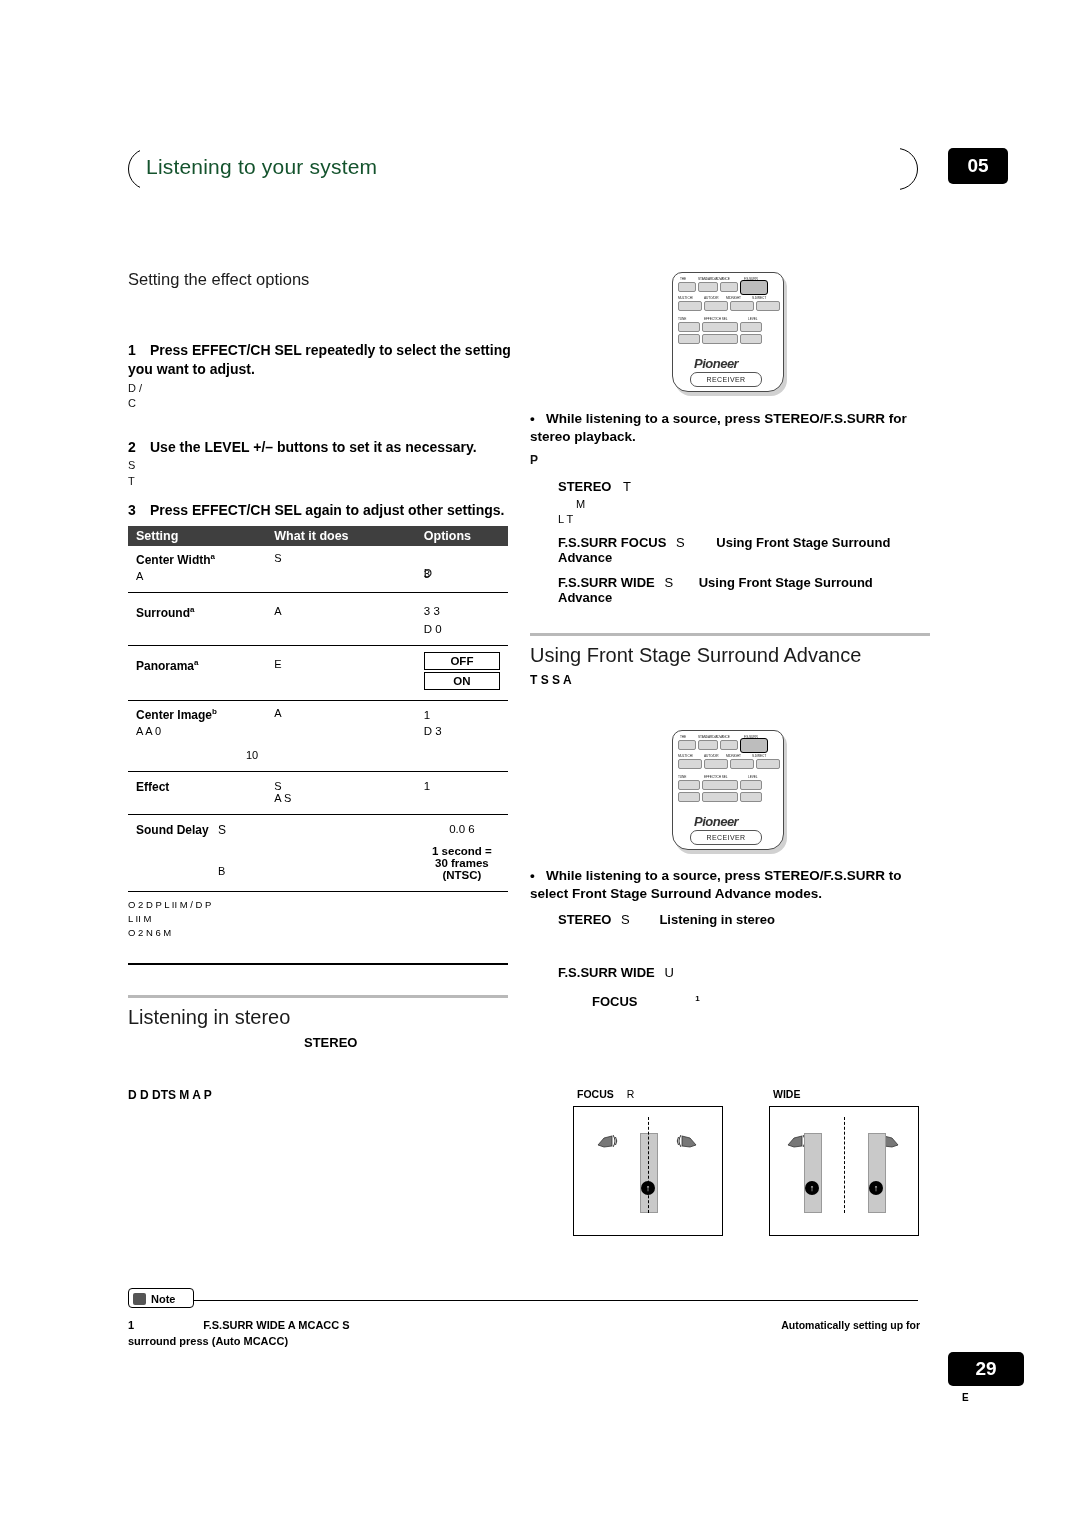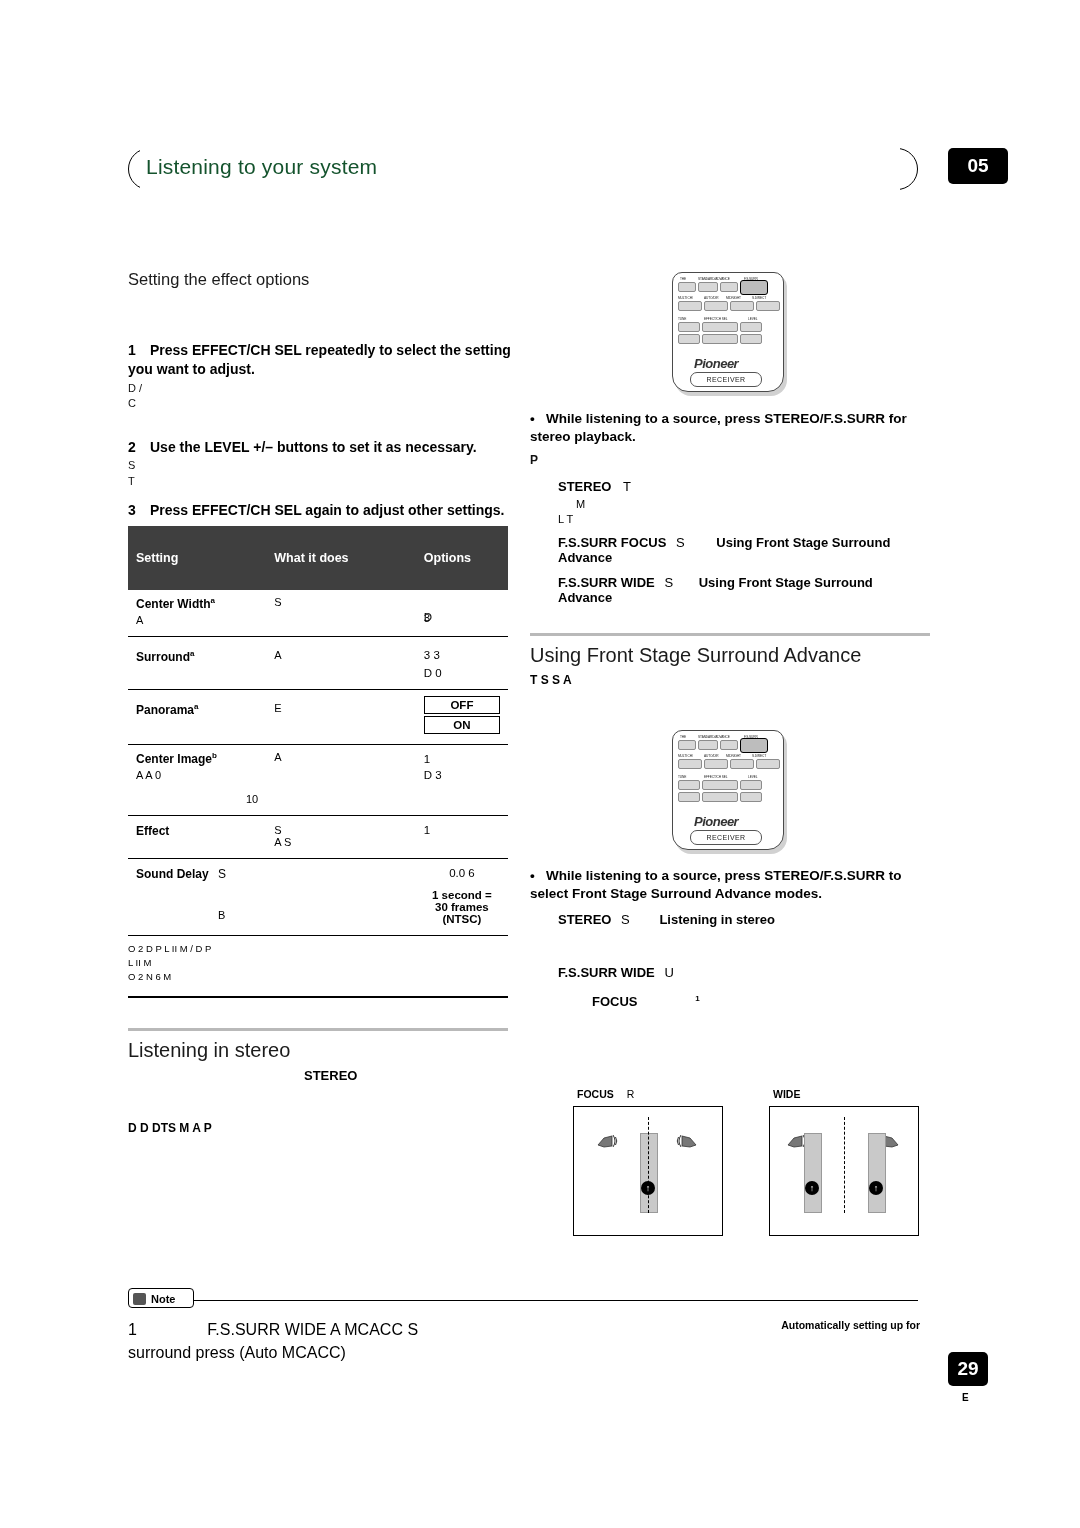--- a/index.html
+++ b/index.html
@@ -130,21 +130,21 @@
     width: 380px;
     margin-top: 6px;
     font-size: 11.5px;
   }
   table.settings thead th {
     background: #3f3f3f;
     color: #ffffff;
     text-align: left;
     font-size: 12.5px;
     font-weight: bold;
-    padding: 22px 8px;
+    padding: 0 8px;
     height: 20px;
   }
   table.settings td {
     vertical-align: top;
     padding: 6px 8px 10px 8px;
     border-bottom: 1px solid #000;
   }
   table.settings td.c1 { width: 78px; font-weight: bold; font-size: 12px;}
   table.settings td.c2 { width: 190px; font-size: 11px; font-weight: normal;}
   table.settings td.c3 { width: 92px; font-size: 11.5px; }
@@ -306,39 +306,39 @@
     width: 13px;
     height: 12px;
     background: #555;
     border-radius: 2px;
   }
   .footnote-body {
     position: absolute;
     left: 128px;
     top: 1318px;
     width: 440px;
-    font-size: 16px;
-    font-weight: normal;
+    font-size: 11px;
+    font-weight: bold;
     line-height: 1.45;
   }
   .footer-right {
     position: absolute;
     left: 640px;
     top: 1318px;
     width: 280px;
     font-size: 10.5px;
     font-weight: bold;
     text-align: right;
     line-height: 1.45;
   }
   .pagenum {
     position: absolute;
     left: 948px;
     top: 1352px;
-    width: 40px;
+    width: 76px;
     height: 34px;
     background: #000;
     color: #fff;
     border-radius: 5px;
     font-size: 19px;
     font-weight: bold;
     text-align: center;
     line-height: 34px;
   }
   .lang {
@@ -452,21 +452,21 @@
         <td class="c3" style="padding-top:8px;text-align:center">
           <div style="text-align:center">0.0  6</div>
           <div class="opt-center" style="padding-top:10px">1 second =</div>
           <div class="opt-center">30 frames</div>
           <div class="opt-center">(NTSC)</div>
         </td>
       </tr>
     </tbody>
   </table>
 
-  <div class="footnotes" style="white-space:pre-line;border-bottom:2px solid #000;padding-bottom:13px;width:380px">O  2   D P L II M / D P
+  <div class="footnotes" style="white-space:pre-line;border-bottom:2px solid #000;padding-bottom:24px;width:380px">O  2   D P L II M / D P
 L  II  M
 O  2   N 6  M</div>
 
   <div style="height:30px"></div>
   <div class="rule-heavy" style="width:380px"></div>
   <h2 class="bigsection">Listening in stereo</h2>
   <div style="padding-left:176px;padding-top:6px;font-size:13px;font-weight:bold">STEREO</div>
   <div style="padding-top:38px;font-size:12px;font-weight:bold">D  D DTS  M A P</div>
 </div>
 

